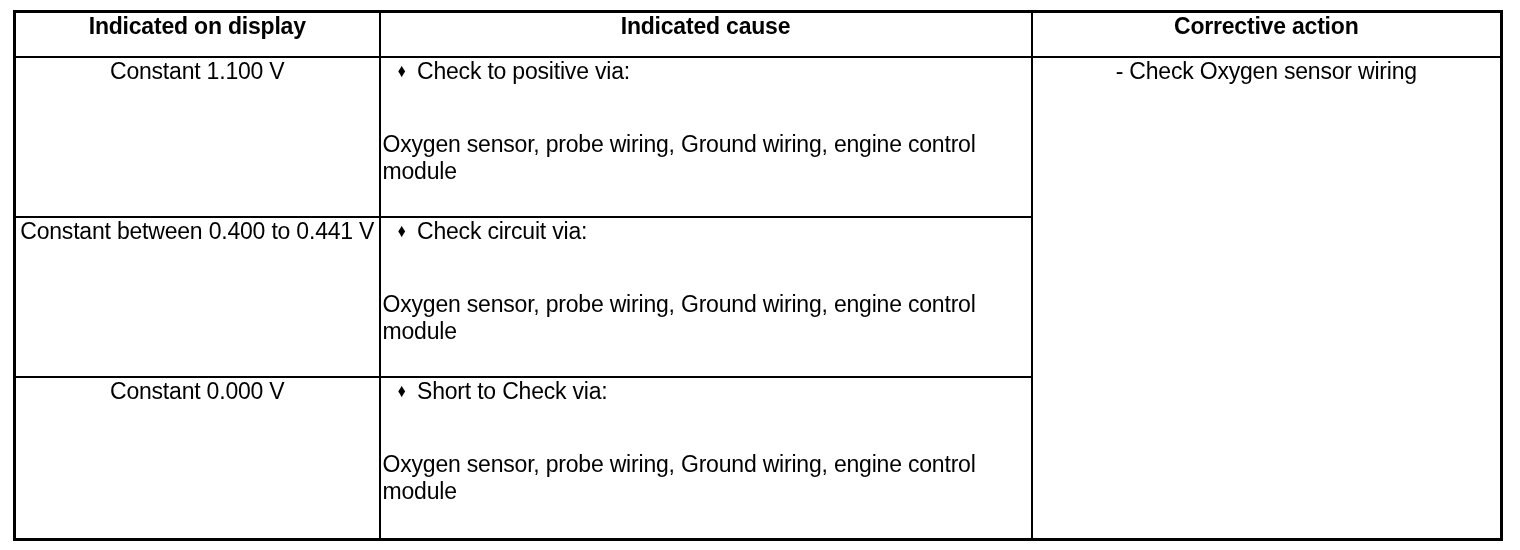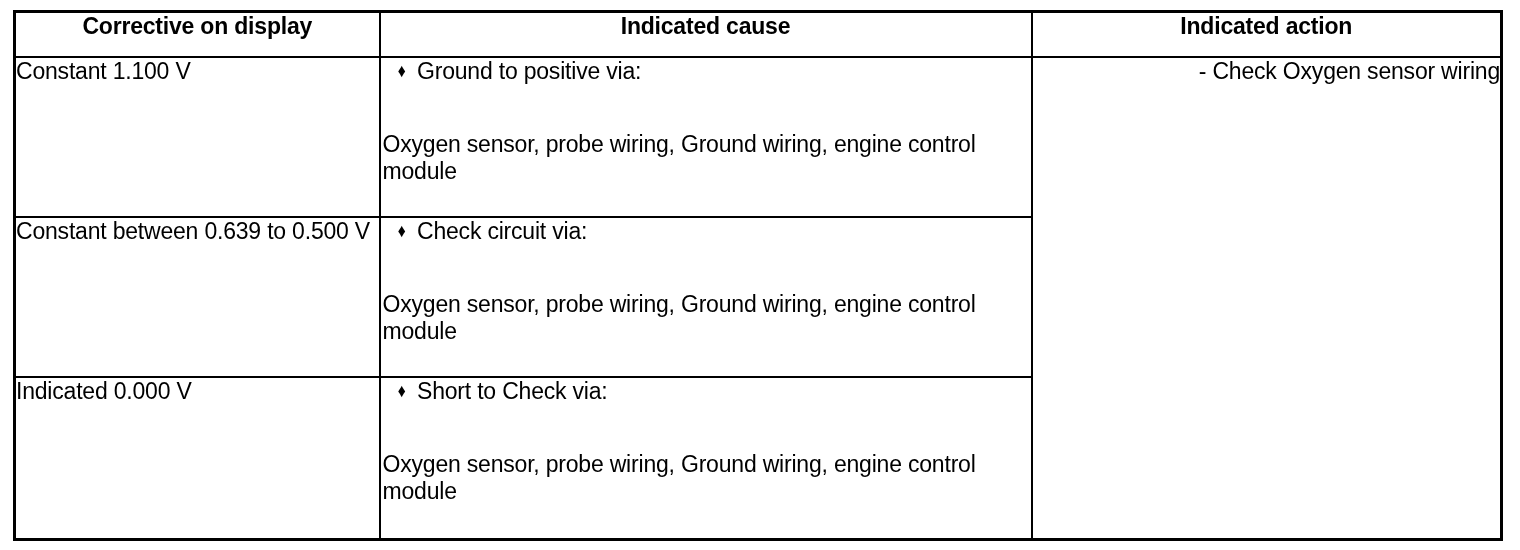--- a/index.html
+++ b/index.html
@@ -59,20 +59,21 @@
 
   td.cell {
     font-size: 23px;
     font-weight: normal;
     letter-spacing: -0.2px;
     line-height: 1.18;
   }
 
   
   td.indicated {
+    text-align: center;
     padding: 14px 16px 0 16px;
   }
 
   
   td.cause {
     padding: 16px 12px 10px 12px;
   }
 
   .bullet-line {
     display: flex;
@@ -92,21 +93,21 @@
   }
 
   .cause-detail {
     padding-left: 2px;
     padding-right: 4px;
   }
 
   
   td.corrective {
     padding: 16px 12px 0 16px;
-    text-align: right;
+    text-align: center;
   }
 
   
   tr.r1 td { height: 158px; }
   tr.r2 td { height: 158px; }
   tr.r3 td { height: 160px; }
 </style>
 </head>
 <body>
 
@@ -114,56 +115,56 @@
 
   <table class="diag">
     <colgroup>
       <col class="c1">
       <col class="c2">
       <col class="c3">
     </colgroup>
 
     <thead>
       <tr>
-        <th class="hdr">Corrective on display</th>
+        <th class="hdr">Indicated on display</th>
         <th class="hdr">Indicated cause</th>
-        <th class="hdr">Indicated action</th>
+        <th class="hdr">Corrective action</th>
       </tr>
     </thead>
 
     <tbody>
 
       <tr class="r1">
         <td class="cell indicated">Constant 1.100 V</td>
 
         <td class="cell cause">
           <div class="bullet-line">
             <span class="bullet-glyph">♦</span>
-            <span class="bullet-text">Ground to positive via:</span>
+            <span class="bullet-text">Check to positive via:</span>
           </div>
           <div class="cause-detail">Oxygen sensor, probe wiring, Ground wiring, engine control module</div>
         </td>
 
         <td class="cell corrective" rowspan="3">- Check Oxygen sensor wiring</td>
       </tr>
 
       <tr class="r2">
-        <td class="cell indicated">Constant between 0.639 to 0.500 V</td>
+        <td class="cell indicated">Constant between 0.400 to 0.441 V</td>
 
         <td class="cell cause">
           <div class="bullet-line">
             <span class="bullet-glyph">♦</span>
             <span class="bullet-text">Check circuit via:</span>
           </div>
           <div class="cause-detail">Oxygen sensor, probe wiring, Ground wiring, engine control module</div>
         </td>
       </tr>
 
       <tr class="r3">
-        <td class="cell indicated">Indicated 0.000 V</td>
+        <td class="cell indicated">Constant 0.000 V</td>
 
         <td class="cell cause">
           <div class="bullet-line">
             <span class="bullet-glyph">♦</span>
             <span class="bullet-text">Short to Check via:</span>
           </div>
           <div class="cause-detail">Oxygen sensor, probe wiring, Ground wiring, engine control module</div>
         </td>
       </tr>
 

